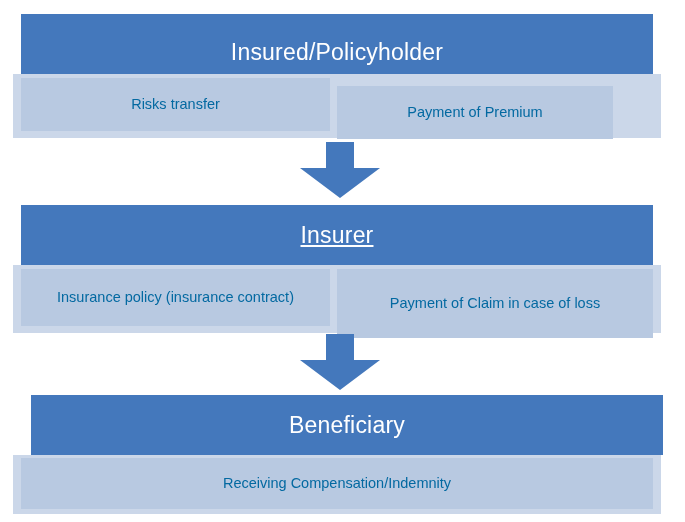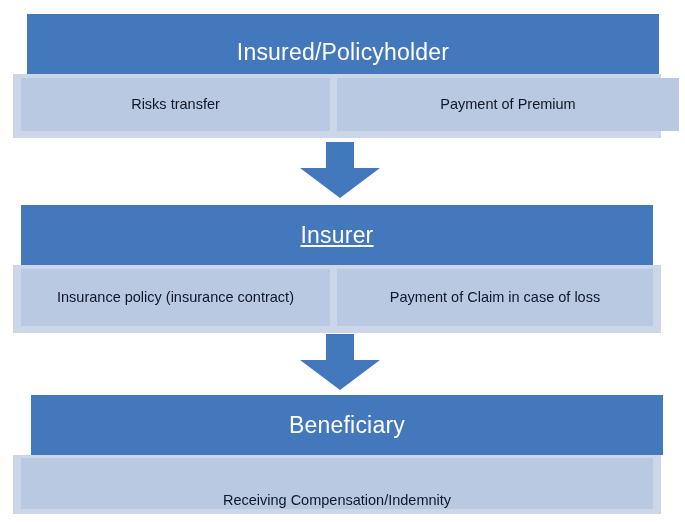--- a/index.html
+++ b/index.html
@@ -39,21 +39,21 @@
   
   .subrow-plate {
     position: absolute;
     background: #cbd7e9;
     box-sizing: border-box;
   }
 
   .sub-box {
     position: absolute;
     background: #b8c9e1;
-    color: #0f172a;
+    color: #0369a1;
     display: flex;
     align-items: center;
     justify-content: center;
     text-align: center;
     font-size: 14.5px;
     line-height: 1.25;
     padding: 0 8px;
     box-sizing: border-box;
   }
 
@@ -65,31 +65,31 @@
   }
   .block-arrow svg { display: block; width: 100%; height: 100%; }
 </style>
 </head>
 <body>
 
 <div id="diagram">
 
   <div class="tier">
 
-    <div class="header-box" style="left:27px; top:14px; width:632px; height:76px;">
+    <div class="header-box" style="left:21px; top:14px; width:632px; height:76px;">
       <span>Insured/Policyholder</span>
     </div>
 
     <div class="subrow-plate" style="left:13px; top:74px; width:648px; height:64px;"></div>
 
     <div class="sub-box" style="left:21px; top:78px; width:309px; height:53px;">
       <span>Risks transfer</span>
     </div>
 
-    <div class="sub-box" style="left:337px; top:78px; width:342px; height:53px;">
+    <div class="sub-box" style="left:337px; top:86px; width:276px; height:53px;">
       <span>Payment of Premium</span>
     </div>
   </div>
 
   <div class="block-arrow" style="left:300px; top:142px;">
     <svg viewBox="0 0 80 56" preserveAspectRatio="none" aria-hidden="true">
       <polygon points="26,0 54,0 54,26 80,26 40,56 0,26 26,26" fill="#4478BC"></polygon>
     </svg>
   </div>
 
@@ -98,37 +98,37 @@
     <div class="header-box" style="left:21px; top:205px; width:632px; height:60px;text-decoration:underline;">
       <span>Insurer</span>
     </div>
 
     <div class="subrow-plate" style="left:13px; top:265px; width:648px; height:68px;"></div>
 
     <div class="sub-box" style="left:21px; top:269px; width:309px; height:57px;">
       <span>Insurance policy (insurance contract)</span>
     </div>
 
-    <div class="sub-box" style="left:337px; top:269px; width:316px; height:57px;align-items:center;">
+    <div class="sub-box" style="left:337px; top:269px; width:316px; height:69px;align-items:center;">
       <span>Payment of Claim in case of loss</span>
     </div>
   </div>
 
   <div class="block-arrow" style="left:300px; top:334px;">
     <svg viewBox="0 0 80 56" preserveAspectRatio="none" aria-hidden="true">
       <polygon points="26,0 54,0 54,26 80,26 40,56 0,26 26,26" fill="#4478BC"></polygon>
     </svg>
   </div>
 
   <div class="tier">
 
     <div class="header-box" style="left:21px; top:395px; width:632px; height:60px;margin-left:10px;">
       <span>Beneficiary</span>
     </div>
 
     <div class="subrow-plate" style="left:13px; top:455px; width:648px; height:59px;"></div>
 
-    <div class="sub-box" style="left:21px; top:458px; width:632px; height:51px;align-items:flex-end;">
+    <div class="sub-box" style="left:21px; top:458px; width:632px; height:51px;">
       <span>Receiving Compensation/Indemnity</span>
     </div>
   </div>
 
 </div>
 
 </body></html>

